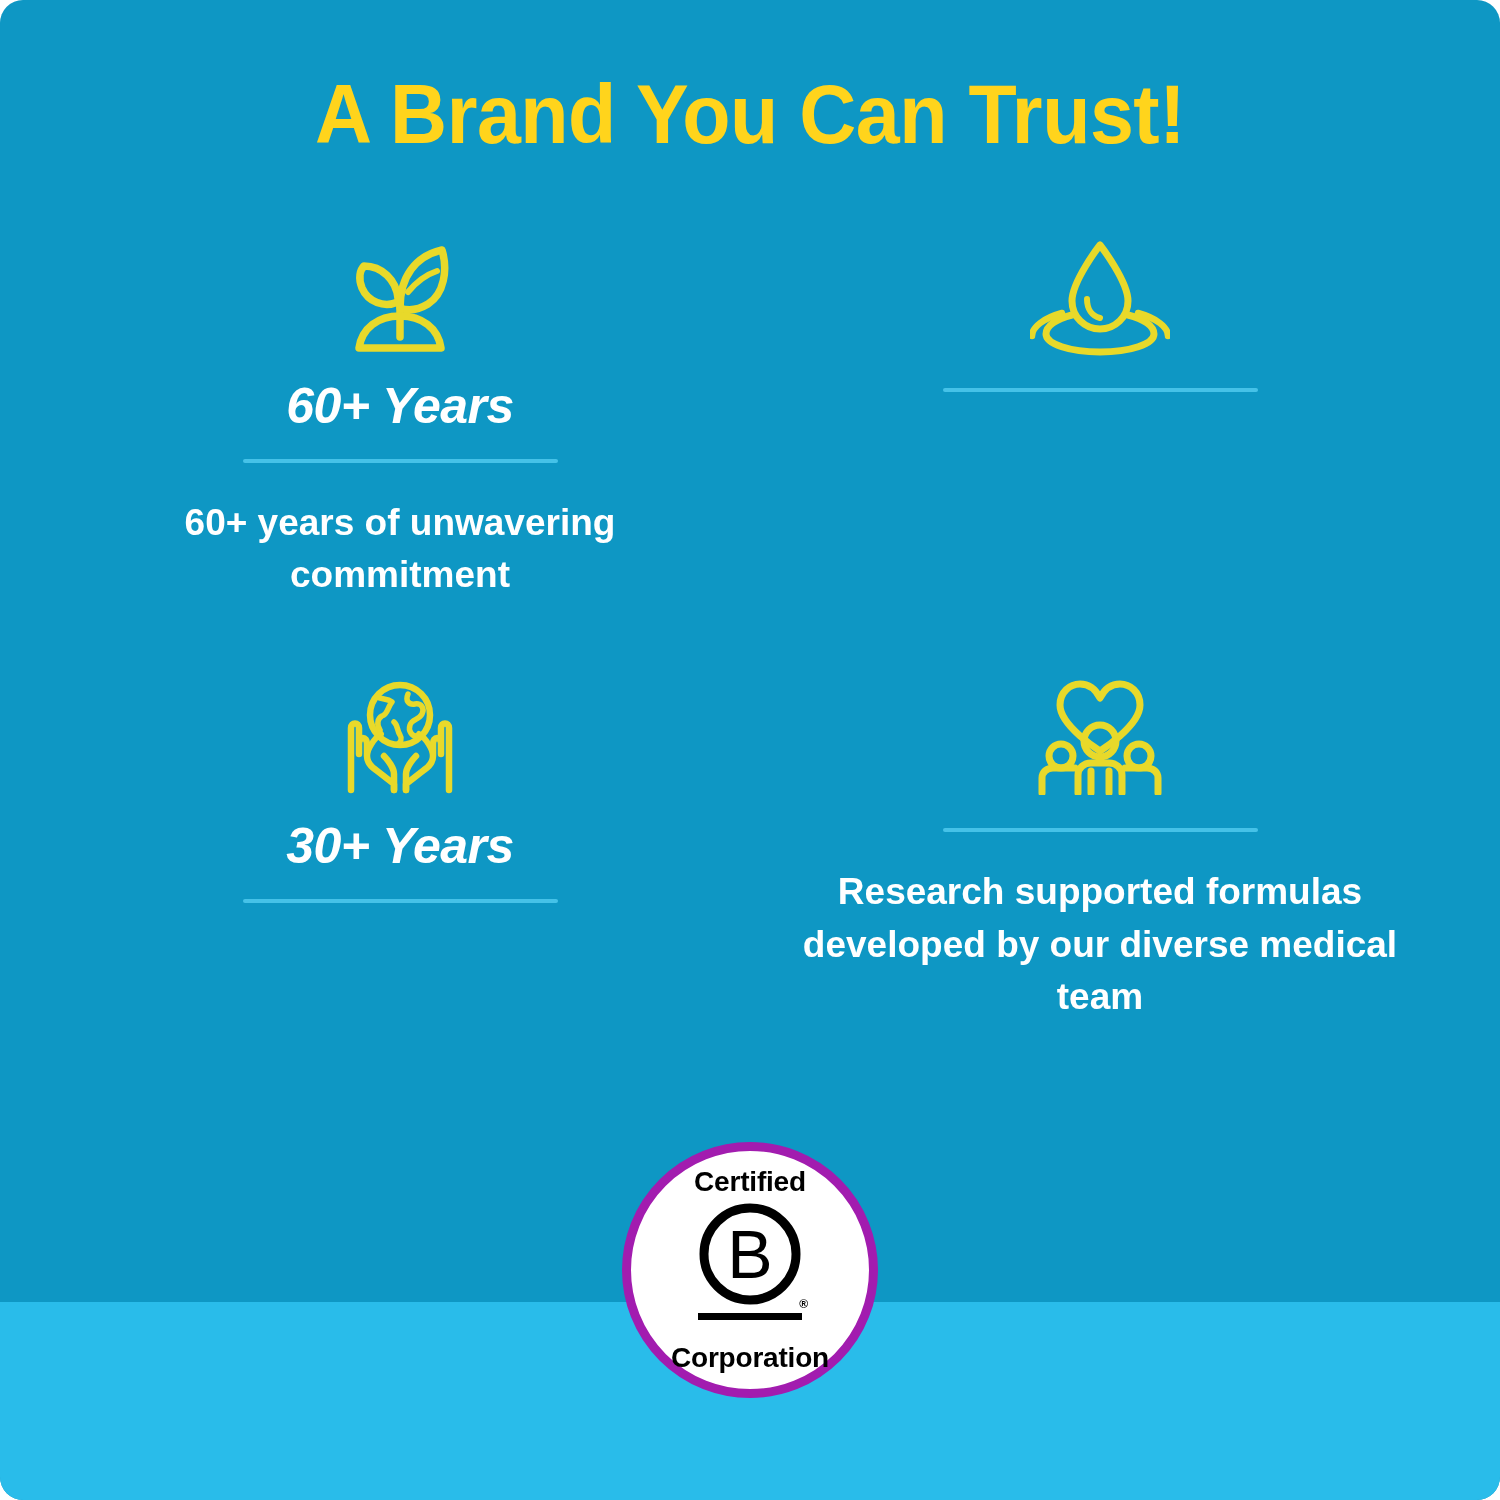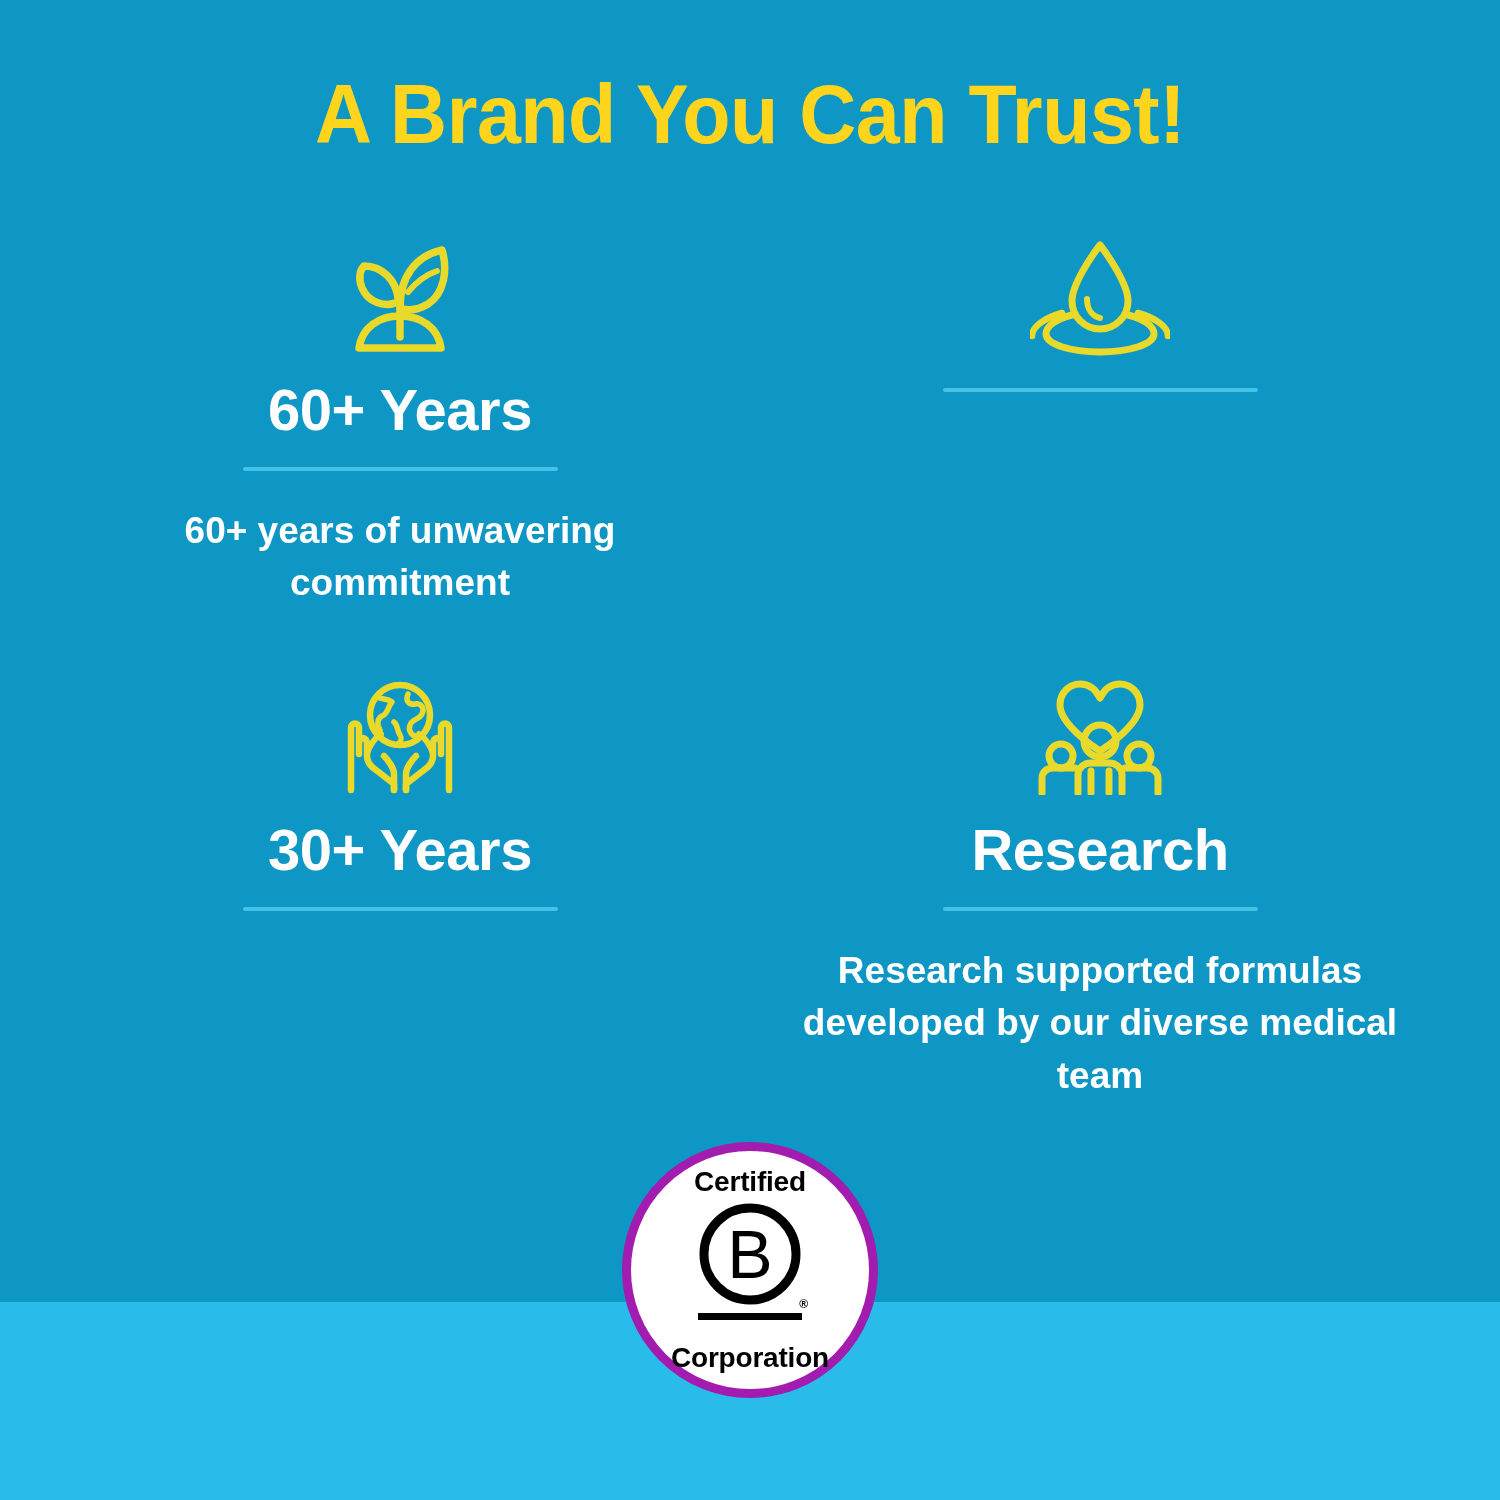--- a/index.html
+++ b/index.html
@@ -12,20 +12,21 @@
     font-family: "Liberation Sans", sans-serif;
     overflow: hidden;
   }
 
   #poster {
     position: relative;
     width: 1500px;
     height: 1500px;
     background: #0e97c4;
     overflow: hidden;
+    border-radius: 23px;
   }
 
   
   #bottom-band {
     position: absolute;
     left: 0;
     right: 0;
     top: 1302px;
     height: 198px;
     background: #29bcea;
@@ -70,25 +71,26 @@
   .feature-icon {
     height: 130px;
     display: flex;
     align-items: center;
     justify-content: center;
   }
   .feature-icon svg { display: block; }
 
   .feature-title {
     margin-top: 18px;
-    font-size: 58px;
+    font-size: 50px;
     line-height: 1.05;
     font-weight: 700;
     color: #ffffff;
     letter-spacing: -0.5px;
+    font-style: italic;
   }
 
   .feature-rule {
     margin-top: 26px;
     width: 315px;
     height: 4px;
     background: #45c2e8;
     border-radius: 2px;
   }
 
@@ -249,21 +251,20 @@
           <circle cx="31" cy="77" r="12"></circle>
           <path d="M12 114 L12 99 C12 93 17 89 23 89 L45 89"></path>
 
           <circle cx="109" cy="77" r="12"></circle>
           <path d="M128 114 L128 99 C128 93 123 89 117 89 L95 89"></path>
 
           <path d="M61 114 L61 92"></path>
           <path d="M79 114 L79 92"></path>
         </svg>
       </div>
-      <div class="feature-title">Research</div>
       <div class="feature-rule"></div>
       <div class="feature-desc">Research supported formulas developed by our diverse medical team</div>
     </div>
 
   </div>
 
   <div id="badges">
 
     <div class="badge">
       <div class="bcorp-lockup">

